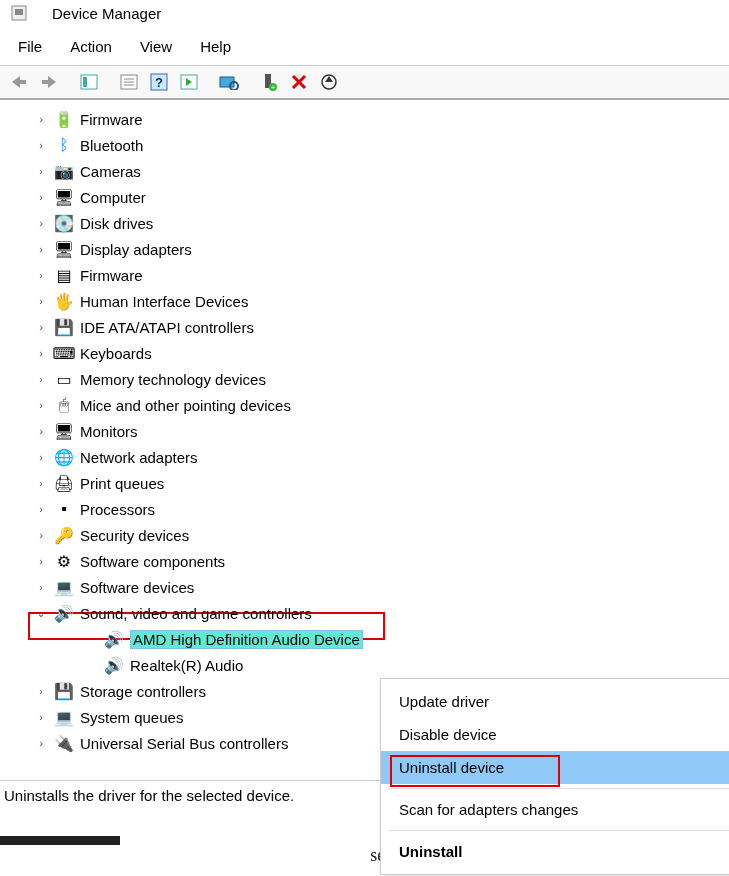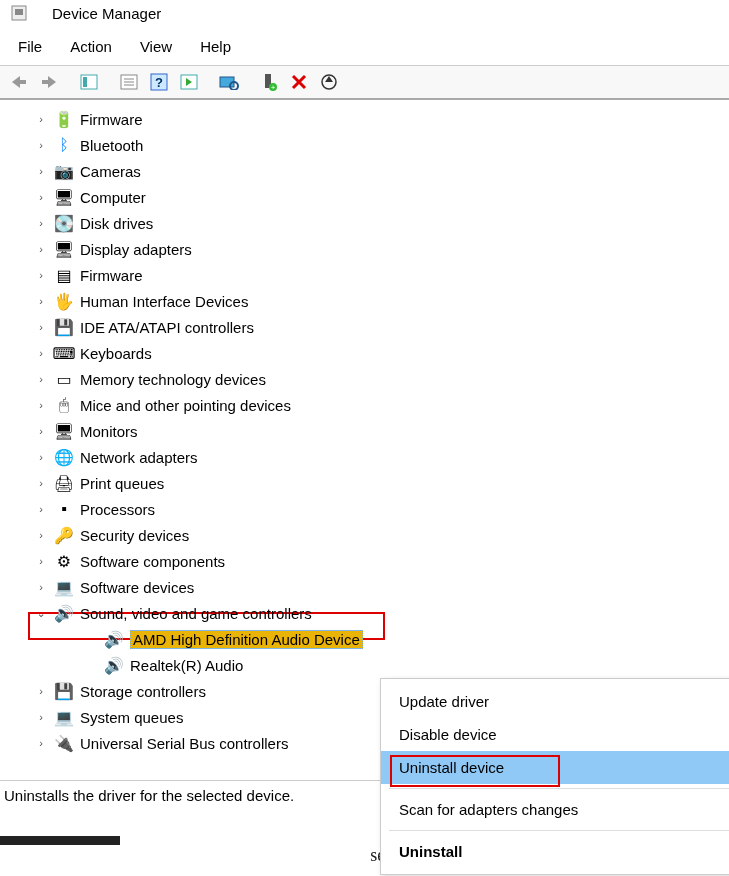--- a/index.html
+++ b/index.html
@@ -74,21 +74,21 @@
     text-align: center;
   }
   .chev.blank { visibility: hidden; }
   .node-icon {
     width: 20px; height: 20px;
     display: inline-flex; align-items: center; justify-content: center;
     font-size: 16px;
   }
   .node-label { font-size: 15px; }
   .selected-row .node-label {
-    background: #eab308;
+    background: #5eead4;
     border: 1px dotted #7ab0e0;
     padding: 0 2px;
   }
   .highlight-box-1 {
     position: absolute;
     border: 2px solid #d00;
     pointer-events: none;
   }
   .status {
     border-top: 1px solid #ccc;

